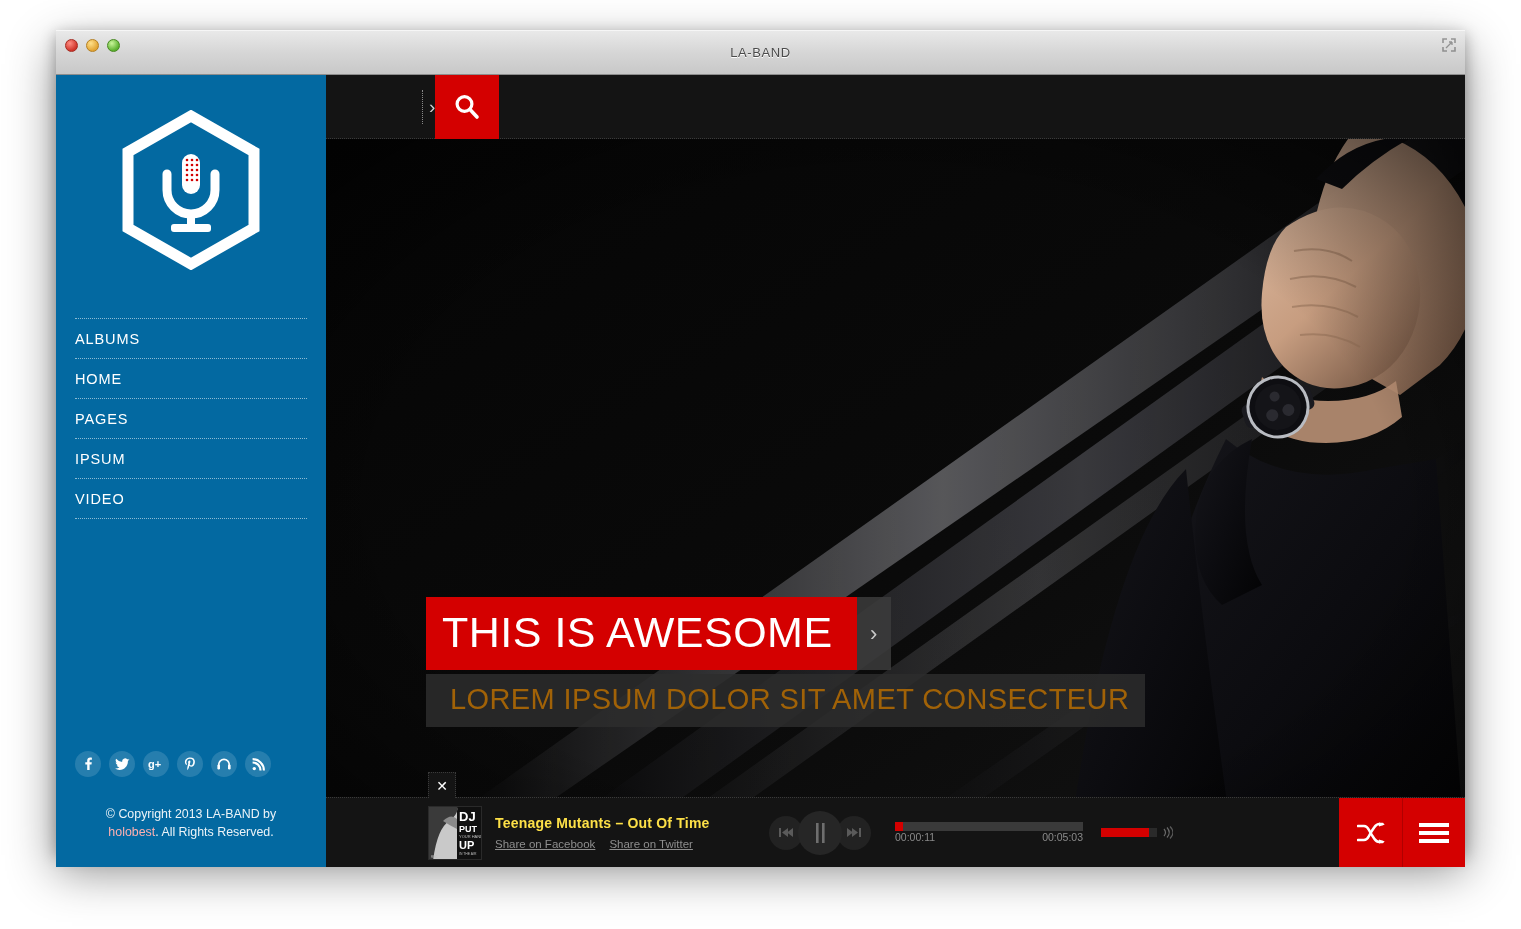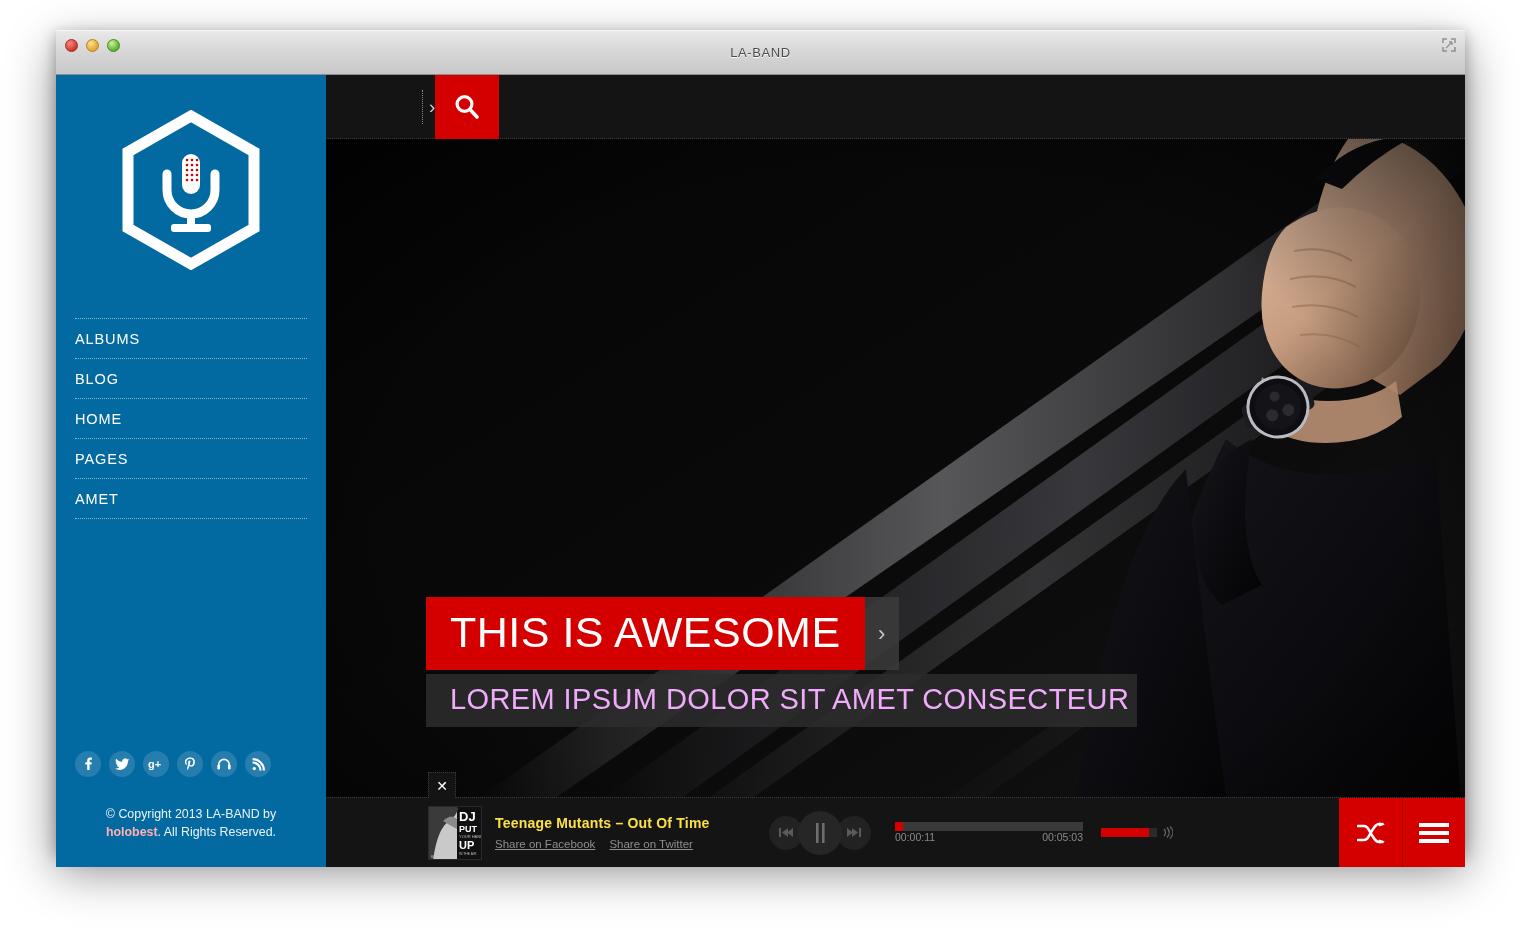--- a/index.html
+++ b/index.html
@@ -81,21 +81,21 @@
     display: flex; align-items: center; justify-content: center;
     color: #fff; cursor: pointer;
   }
   #copyright {
     text-align: center;
     color: rgba(255,255,255,0.92);
     font-size: 12.4px;
     line-height: 18px;
     padding: 22px 24px 26px 24px;
   }
-  #copyright .brand { color: #ffb0b0; font-weight: bold; }
+  #copyright .brand { color: #ffb0b0; }
 
   
   #main { flex: 1; position: relative; background: #000; overflow: hidden; }
 
   
   #searchbar {
     position: relative;
     height: 64px;
     background: #141414;
     border-bottom: 1px dotted #3a3a3a;
@@ -130,36 +130,36 @@
   #hero-photo { position: absolute; inset: 0; }
 
   #hero-caption { position: absolute; left: 100px; bottom: 140px; }
   #slide-row { display: flex; align-items: stretch; }
   #slide-title {
     background: #d40000;
     color: #fff;
     font-size: 43px;
     font-weight: normal;
     letter-spacing: 0.5px;
-    padding: 11px 24px 13px 24px;
+    padding: 11px 24px 13px 16px;
     white-space: nowrap;
   }
   #slide-next {
     width: 34px;
     background: rgba(60,60,60,0.85);
     display: flex; align-items: center; justify-content: center;
     color: #c9c9c9; font-size: 22px; cursor: pointer;
   }
   #slide-sub {
     margin-top: 4px;
     background: rgba(45,45,45,0.85);
-    color: #f0abfc;
+    color: #a16207;
     font-size: 29px;
     letter-spacing: 0.4px;
-    padding: 9px 8px 11px 24px;
+    padding: 9px 16px 11px 24px;
     display: inline-block;
     white-space: nowrap;
   }
 
   
   #player {
     position: absolute; left: 0; right: 0; bottom: 0;
     height: 70px;
     background: #141414;
     border-top: 1px dotted #3a3a3a;
@@ -262,24 +262,24 @@
             <circle cx="72" cy="70" r="1.3"></circle>
             <circle cx="77" cy="70" r="1.3"></circle>
         </g>
         <path d="M47 64 v16 a24 24 0 0 0 48 0 v-16" fill="none" stroke="#ffffff" stroke-width="9" stroke-linecap="round"></path>
         <rect x="67" y="100" width="8" height="16" fill="#ffffff"></rect>
         <rect x="51" y="114" width="40" height="8" rx="3" fill="#ffffff"></rect>
       </svg>
 
       <nav id="nav">
         <a class="nav-item">ALBUMS</a>
-        <a class="nav-item">BLOG</a>
         <a class="nav-item">HOME</a>
         <a class="nav-item">PAGES</a>
-        <a class="nav-item">AMET</a>
+        <a class="nav-item">IPSUM</a>
+        <a class="nav-item">VIDEO</a>
       </nav>
 
       <div id="social">
         <span class="soc">
           <svg width="14" height="14" viewBox="0 0 14 14">
               <path d="M8.6 13V7.4h1.9l.3-2.2H8.6V3.8c0-.6.2-1.1 1.1-1.1h1.2V.7C10.6.7 9.9.6 9.1.6 7.4.6 6.2 1.6 6.2 3.5v1.7H4.3v2.2h1.9V13z" fill="#fff"></path>
             </svg>
         </span>
         <span class="soc">
           <svg width="15" height="13" viewBox="0 0 15 13">

